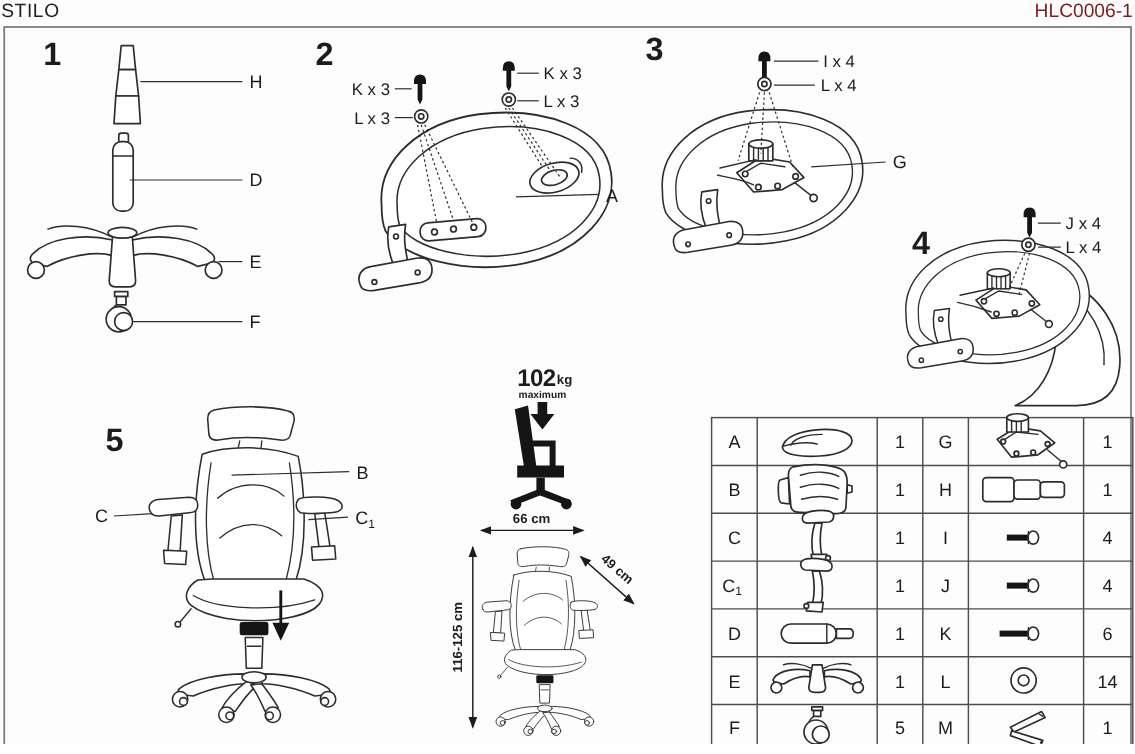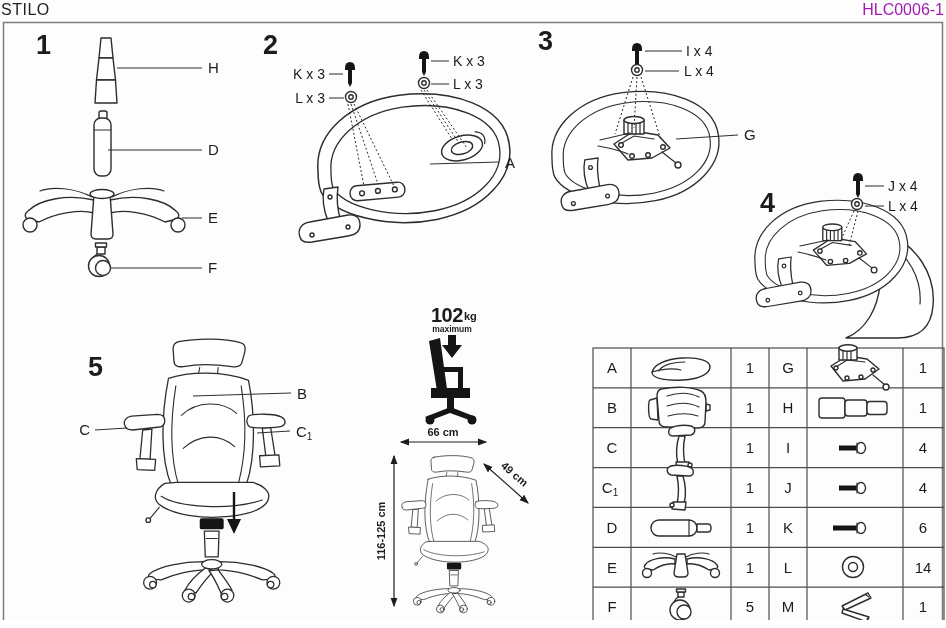--- a/index.html
+++ b/index.html
@@ -2,21 +2,21 @@
 <html><head>
 <meta charset="utf-8">
 <style>
   html,body{margin:0;padding:0;background:#ffffff;}
   .page{
     position:relative;width:946px;height:620px;background:#fdfdfd;
     font-family:"Liberation Sans","DejaVu Sans",sans-serif;color:#1c1c1c;overflow:hidden;
   }
   .header{position:absolute;top:0;left:0;width:946px;height:22px;}
   .header .title{position:absolute;left:1px;top:1px;font-size:16px;letter-spacing:.5px;color:#222;}
-  .header .code{position:absolute;right:2px;top:1px;font-size:16px;color:#a21caf;}
+  .header .code{position:absolute;right:2px;top:1px;font-size:16px;color:#7f1d1d;}
   svg{position:absolute;top:0;left:0;}
   svg text{font-family:"Liberation Sans","DejaVu Sans",sans-serif;fill:#1c1c1c;}
   .stepnum{font-size:27px;font-weight:bold;}
   .plabel{font-size:15px;}
   .hwlabel{font-size:14px;}
   .dimlabel{font-size:11px;font-weight:bold;}
   .wbig{font-size:20px;font-weight:bold;letter-spacing:-0.5px;}
   .wunit{font-size:11px;font-weight:bold;}
   .wnote{font-size:8.5px;font-weight:bold;}
   .tletter{font-size:15px;}

